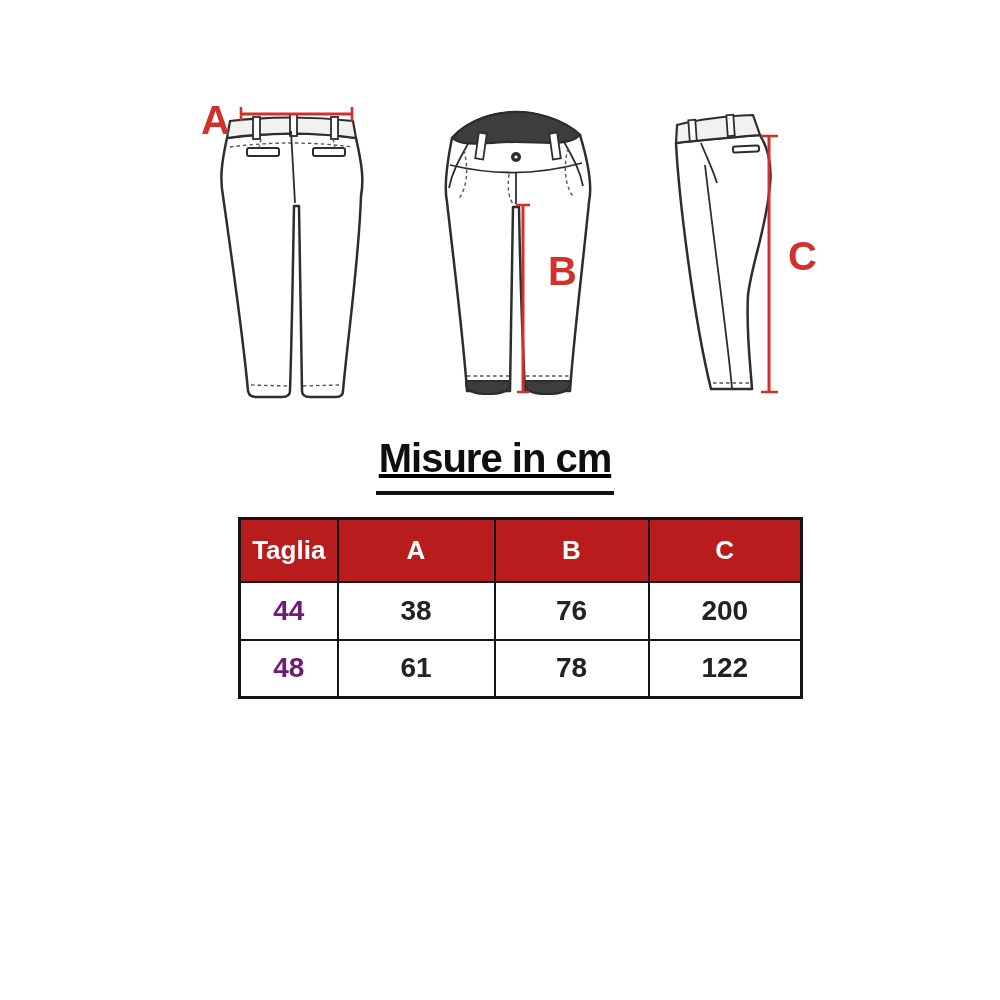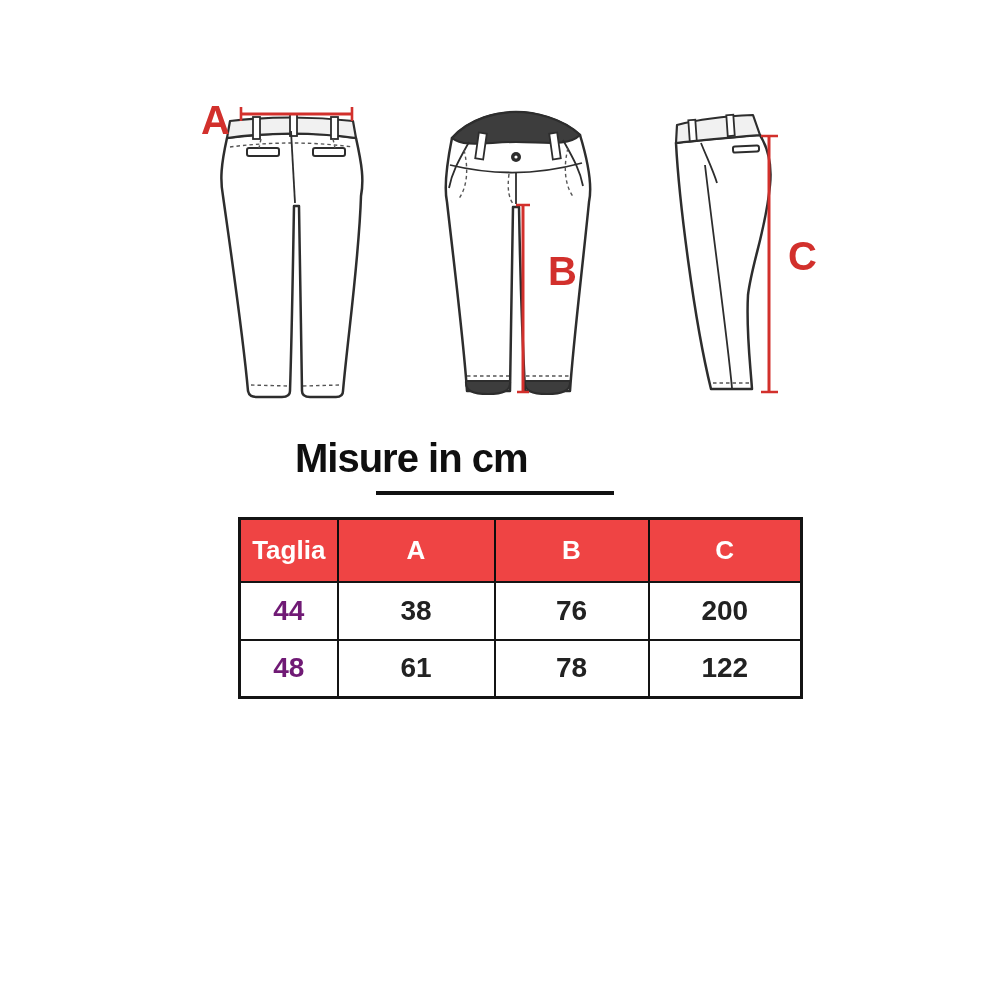--- a/index.html
+++ b/index.html
@@ -20,42 +20,42 @@
   .illustration .loop{fill:#ffffff;stroke:#2d2d2d;stroke-width:1.8;}
   .illustration .pocket{fill:#ffffff;stroke:#2d2d2d;stroke-width:2;}
   .illustration .dashed{fill:none;stroke:#555;stroke-width:1.4;stroke-dasharray:3.5 3;}
   .illustration .measure{stroke:#d2302c;stroke-width:3;fill:none;}
   .illustration .measure-tick{stroke:#d2302c;stroke-width:2.6;fill:none;}
   .illustration .measure-label{
     fill:#d2302c;font-size:40px;font-weight:bold;
     font-family:"Liberation Sans", sans-serif;
   }
   .title-block{
-    position:absolute;left:295px;top:436px;width:400px;text-align:left;
+    position:absolute;left:295px;top:436px;width:400px;text-align:center;text-decoration:underline;
   }
   .title-block h1{
     margin:0;font-size:40px;line-height:44px;font-weight:bold;
     letter-spacing:-1px;color:#0f0f0f;
   }
   .title-underline{
     width:238px;height:4px;background:#111;margin:11px auto 0;
   }
   table.size-table{
     position:absolute;left:238px;top:517px;width:562px;
     border-collapse:collapse;table-layout:fixed;
     border:3px solid #141414;background:#fff;
   }
   table.size-table th, table.size-table td{
     border:2px solid #141414;text-align:center;vertical-align:middle;
     color:#222;padding:0;
   }
   table.size-table thead tr{height:63px;}
   table.size-table tbody tr{height:58px;}
   table.size-table thead th{
-    background:#ef4444;color:#ffffff;font-size:26px;font-weight:bold;
+    background:#b91c1c;color:#ffffff;font-size:26px;font-weight:bold;
     border-color:#0d0d0d;border-bottom-color:#141414;
   }
   table.size-table td{font-size:28px;font-weight:bold;}
   table.size-table td.size-col{font-size:28px;color:#701a75;}
 </style>
 </head>
 <body>
 
 <div class="page">
 

